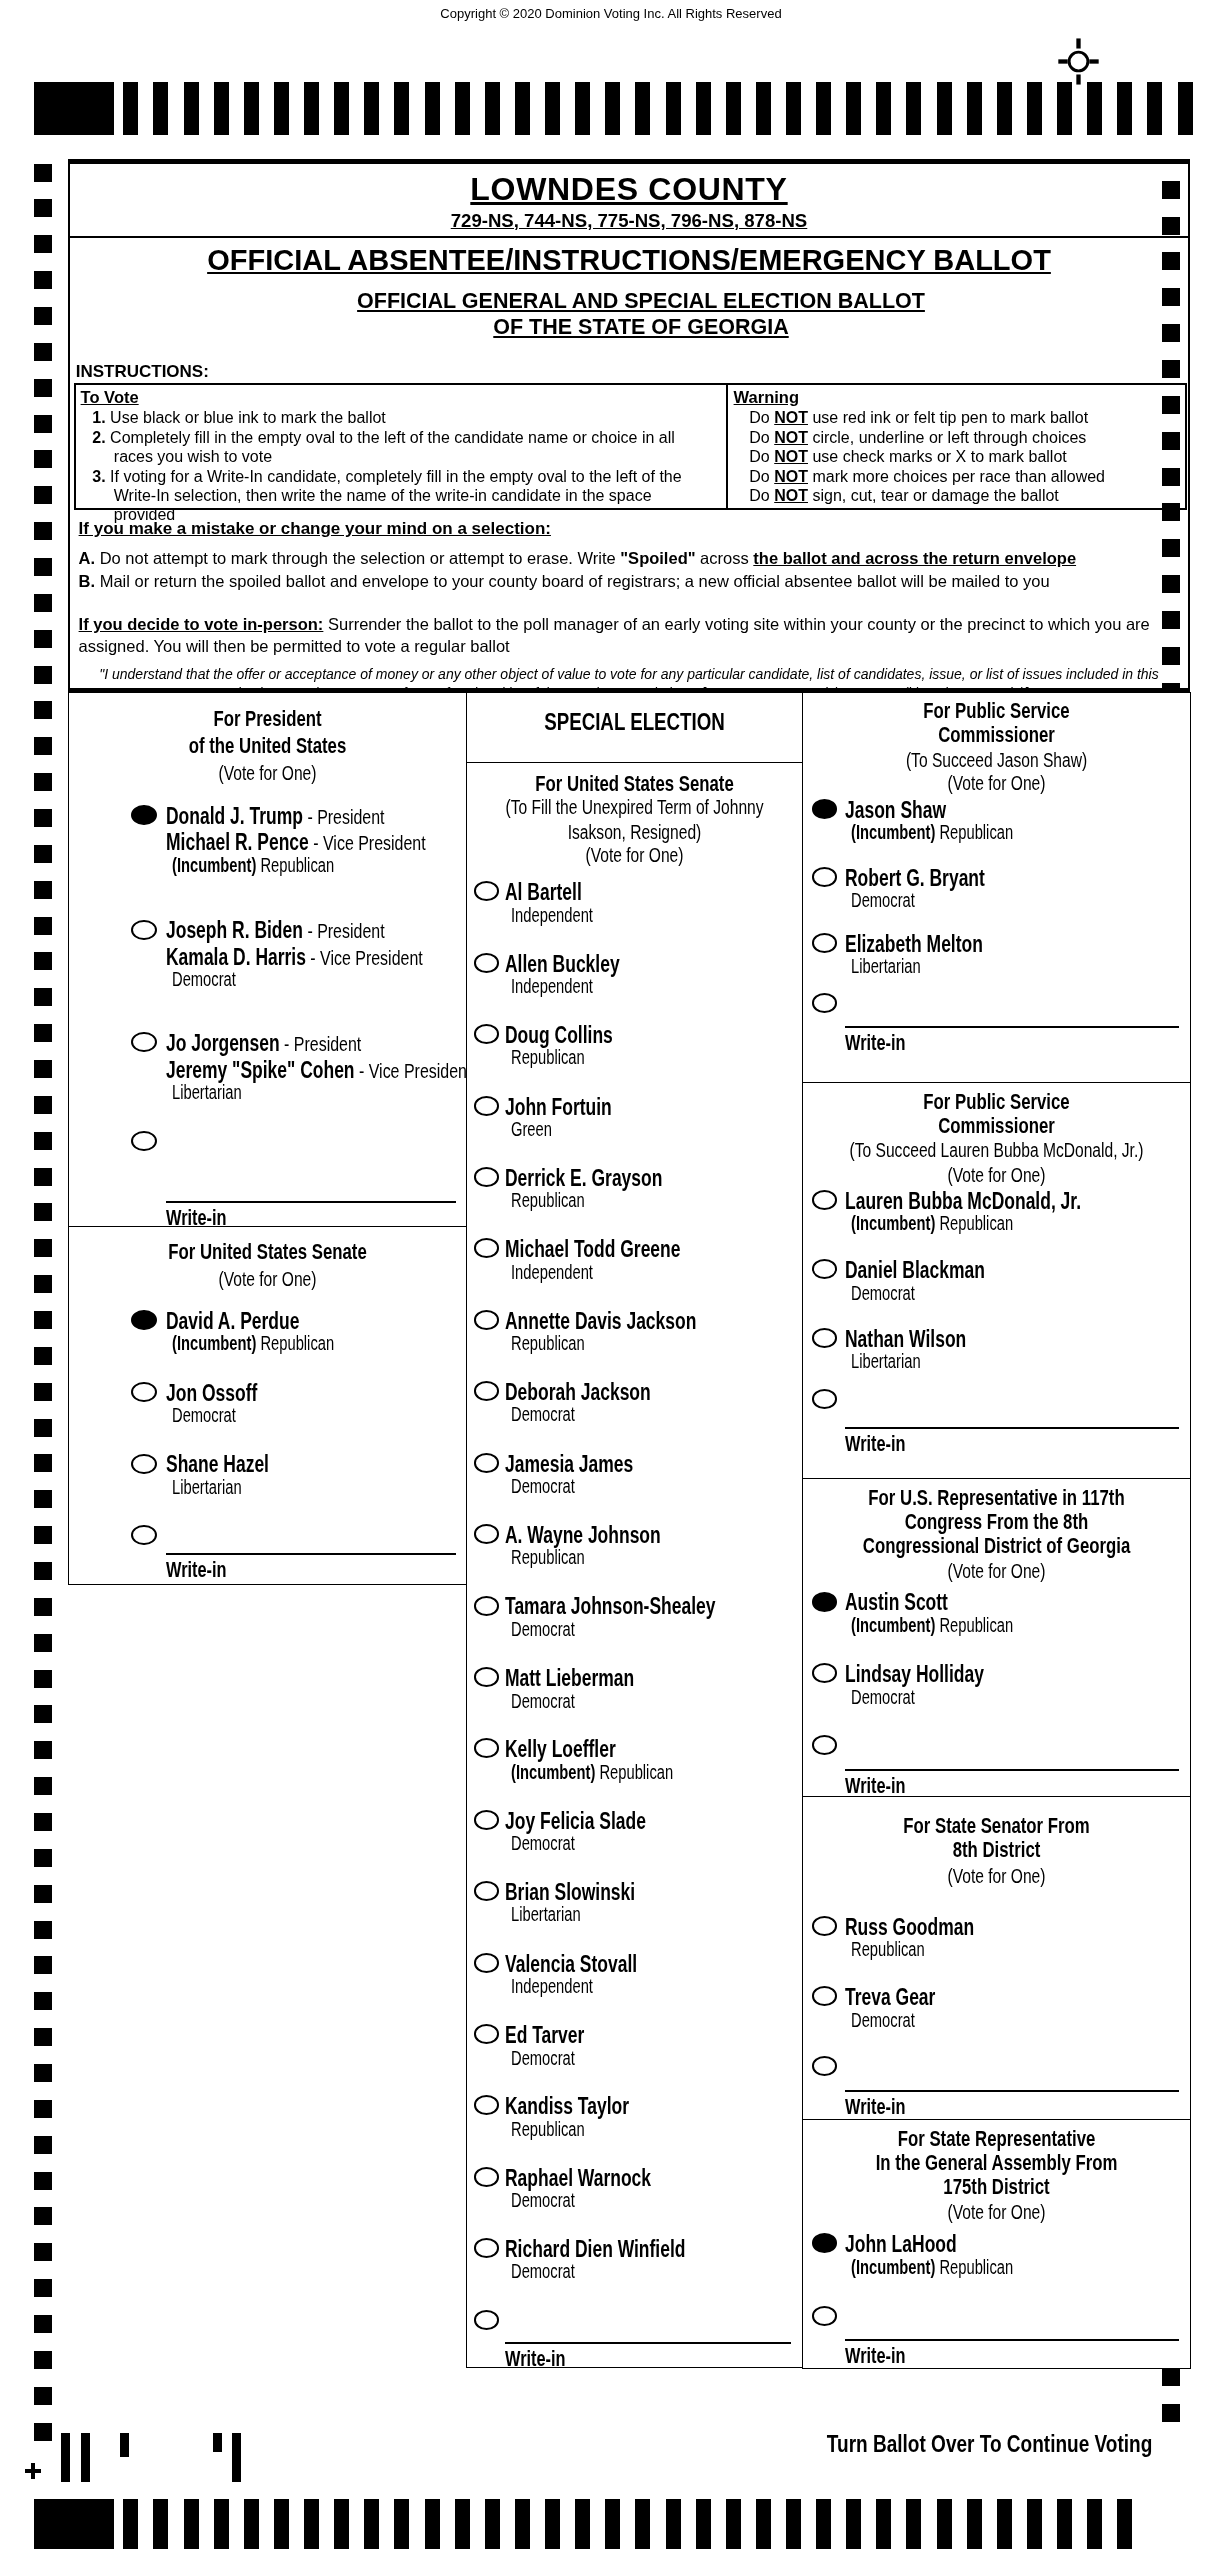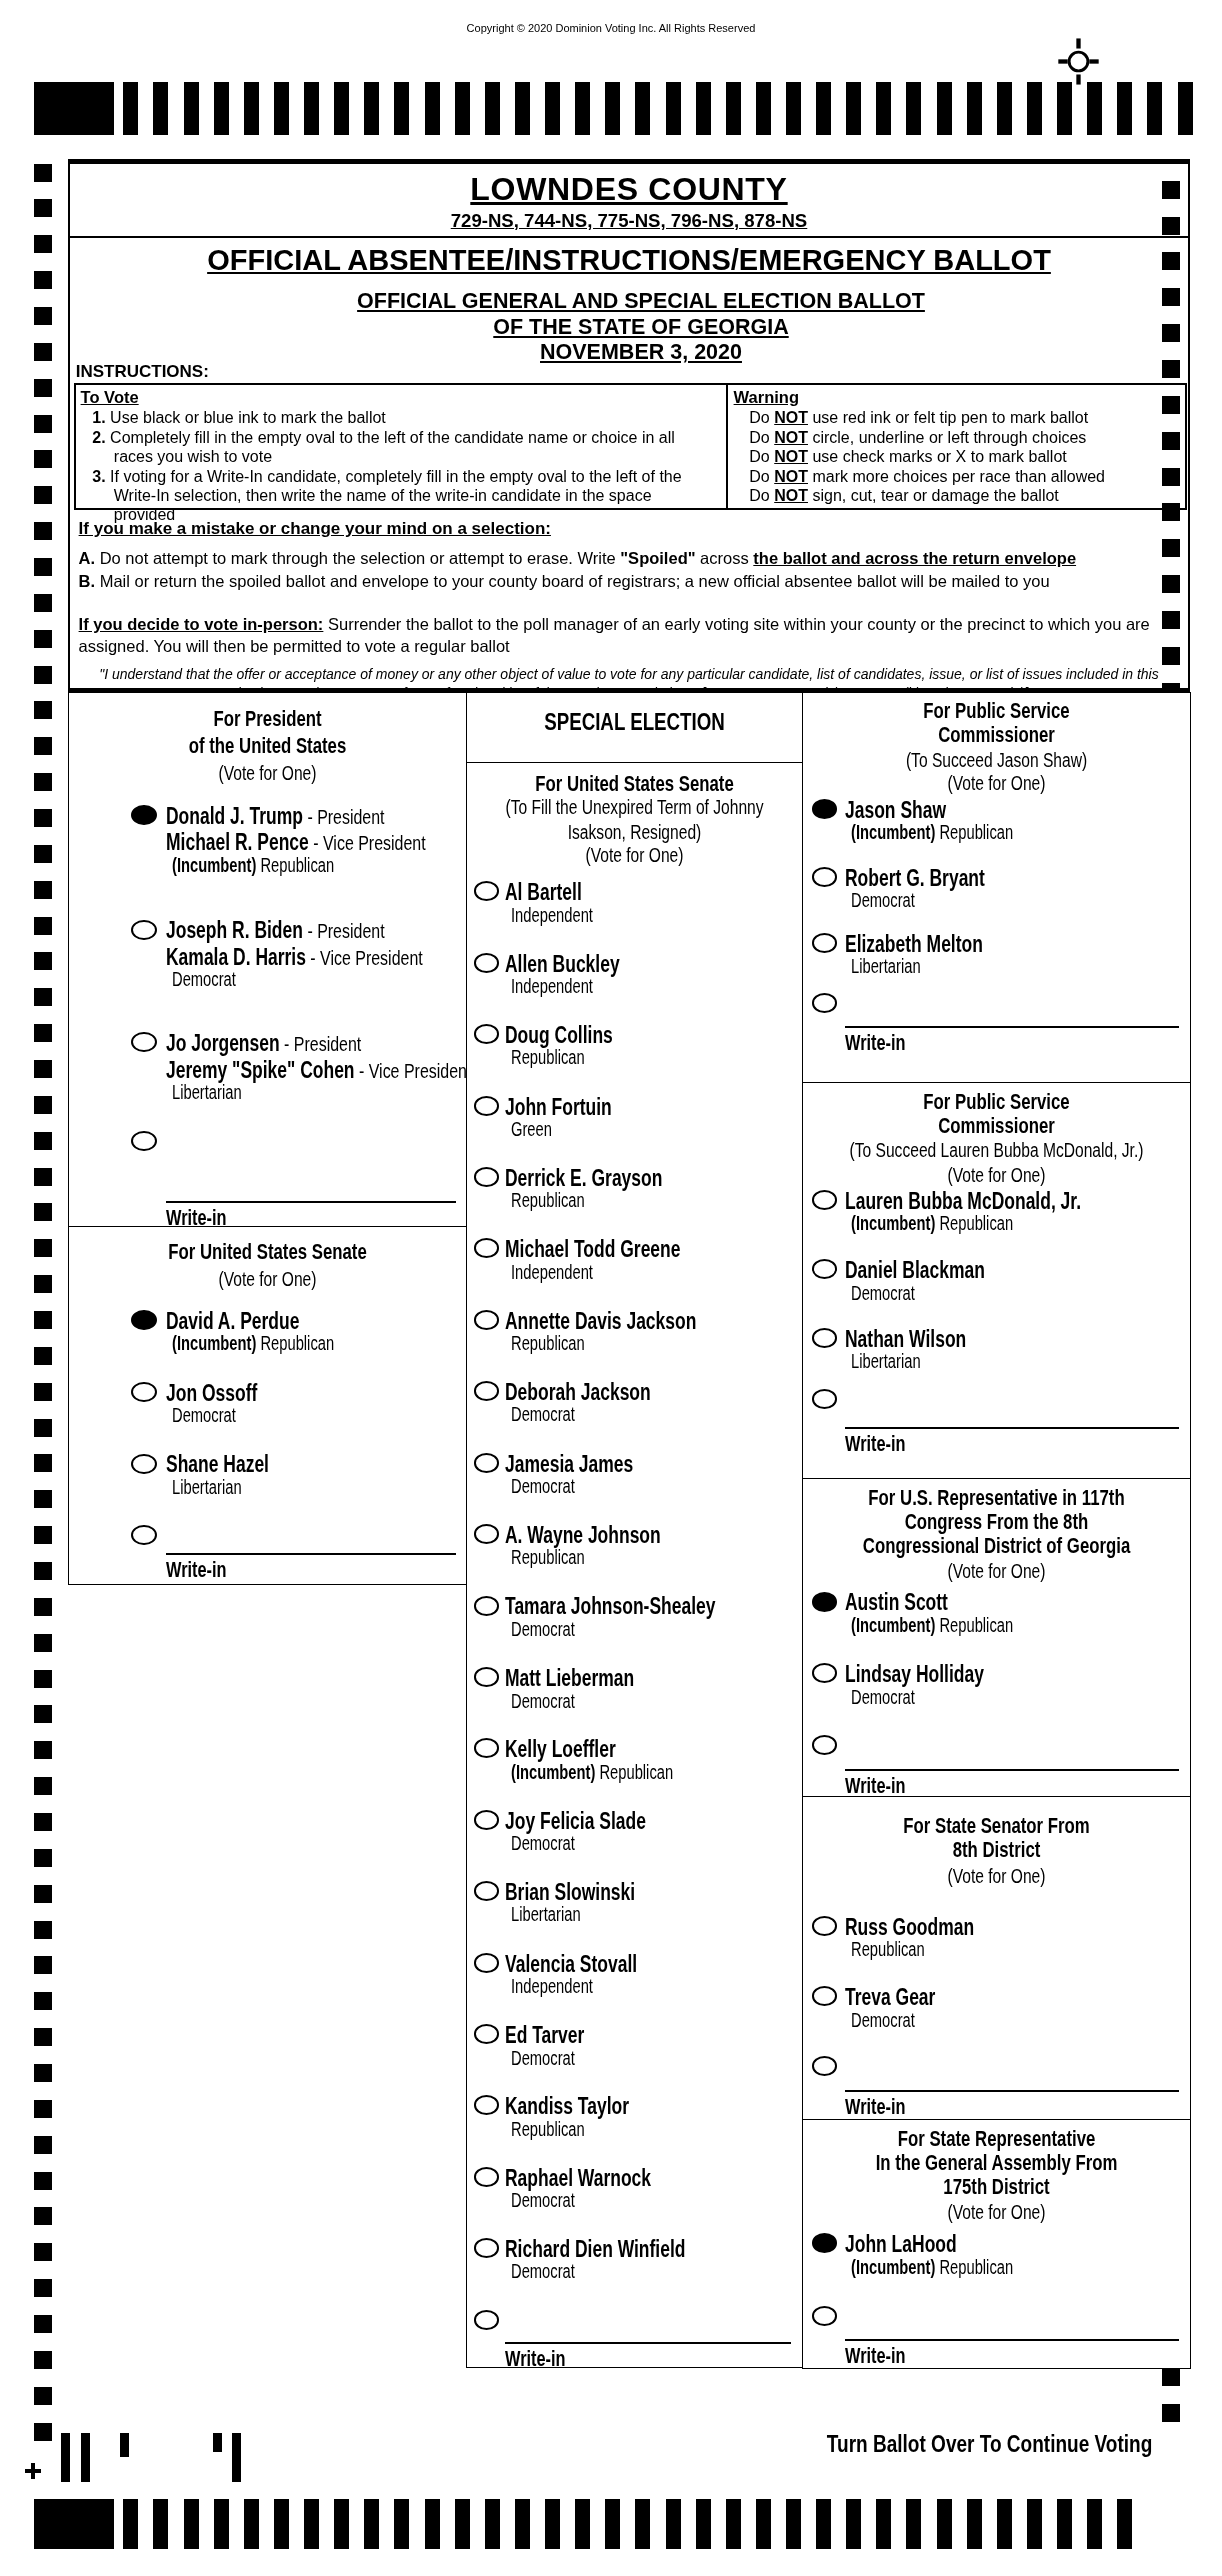--- a/index.html
+++ b/index.html
@@ -39,21 +39,21 @@
   .race-title { position:absolute; width:100%; text-align:center; font-weight:bold; font-size:21.5px; line-height:24.4px; }
   .race-sub   { position:absolute; width:100%; text-align:center; font-size:20px; line-height:24px; }
   .oval { position:absolute; width:21.5px; height:16px; border:2.2px solid #000; border-radius:50%; background:#fff; }
   .oval.filled { background:#000; }
   .cand-line { position:absolute; font-size:21px; line-height:26.5px; }
   .cand-line .nm { font-weight:bold; font-size:23px; }
   .cand-party { position:absolute; font-size:19.4px; line-height:22px; }
   .writein-line { position:absolute; height:2.2px; background:#000; }
   .writein-label { position:absolute; font-size:21.5px; font-weight:bold; }
 
-  #copyright { position:absolute; top:22px; left:0; width:1222px; text-align:center; font-size:11px; }
+  #copyright { position:absolute; top:6px; left:0; width:1222px; text-align:center; font-size:13px; }
   #footer-turn { position:absolute; right:70px; top:2430px; font-size:24.4px; font-weight:bold; }
   #crosshair { position:absolute; left:1054px; top:37px; }
   .tiny-rot { position:absolute; left:242px; top:2444px; font-size:10.8px; font-weight:bold; transform:rotate(90deg); transform-origin:0 0; }
 </style>
 </head>
 <body>
 
 <div id="copyright">Copyright © 2020 Dominion Voting Inc. All Rights Reserved</div>
 
 <svg id="crosshair" width="49" height="49" viewBox="0 0 68 68">
@@ -273,21 +273,20 @@
     <div class="bar" style="left: 31px; top: 2463px; width: 4.3px; height: 16px;"></div>
   </div>
 
 <div id="ballot-header">
   <div class="county ctr">LOWNDES COUNTY</div>
   <div class="precincts ctr">729-NS, 744-NS, 775-NS, 796-NS, 878-NS</div>
   <div class="county-rule"></div>
   <div class="main-title ctr">OFFICIAL ABSENTEE/INSTRUCTIONS/EMERGENCY BALLOT</div>
   <div class="sub-title ctr" style="top:125px">OFFICIAL GENERAL AND SPECIAL ELECTION BALLOT</div>
   <div class="sub-title ctr" style="top:151px">OF THE STATE OF GEORGIA</div>
-  <div class="sub-title ctr" style="top:176px">NOVEMBER 3, 2020</div>
 
   <div class="instr-label">INSTRUCTIONS:</div>
   <div id="instr-box">
     <div id="instr-divider"></div>
     <div id="to-vote">
       <div class="instr-head">To Vote</div>
       <div id="to-vote-items">
           <div class="instr-item"><span class="b">1. </span><span>Use black or blue ink to mark the ballot</span></div>
           <div class="instr-item"><span class="b">2. </span><span>Completely fill in the empty oval to the left of the candidate name or choice in all races you wish to vote</span></div>
           <div class="instr-item"><span class="b">3. </span><span>If voting for a Write-In candidate, completely fill in the empty oval to the left of the Write-In selection, then write the name of the write-in candidate in the space provided</span></div>

